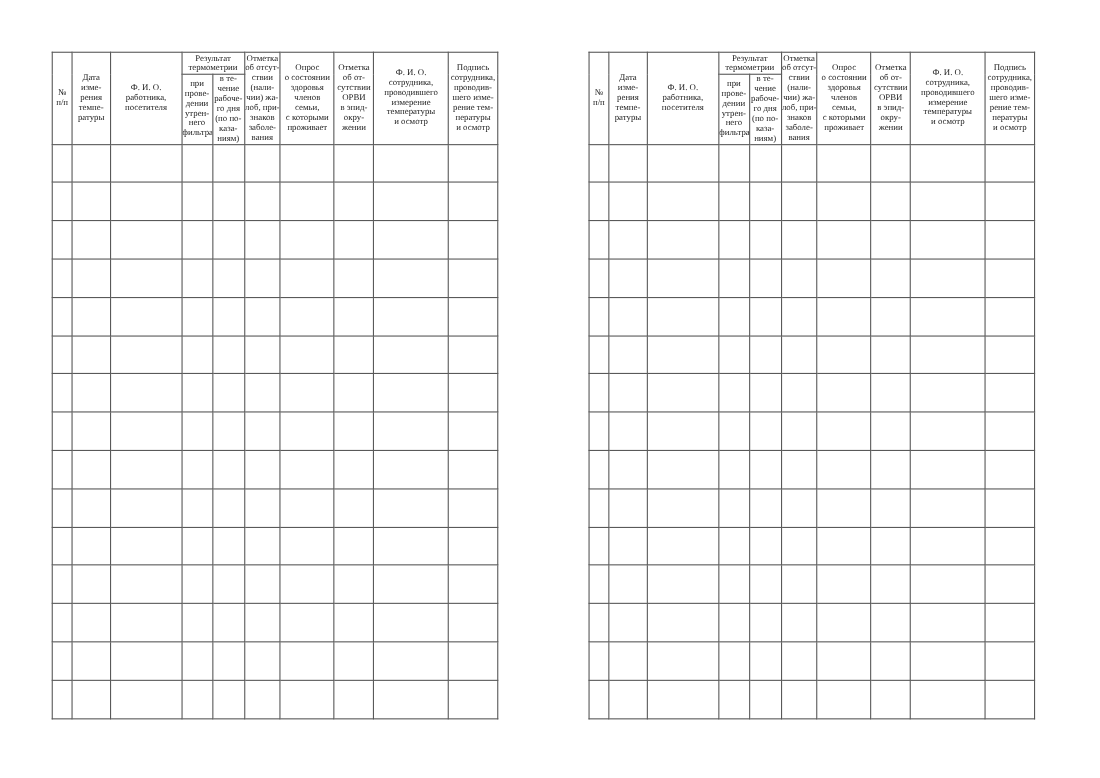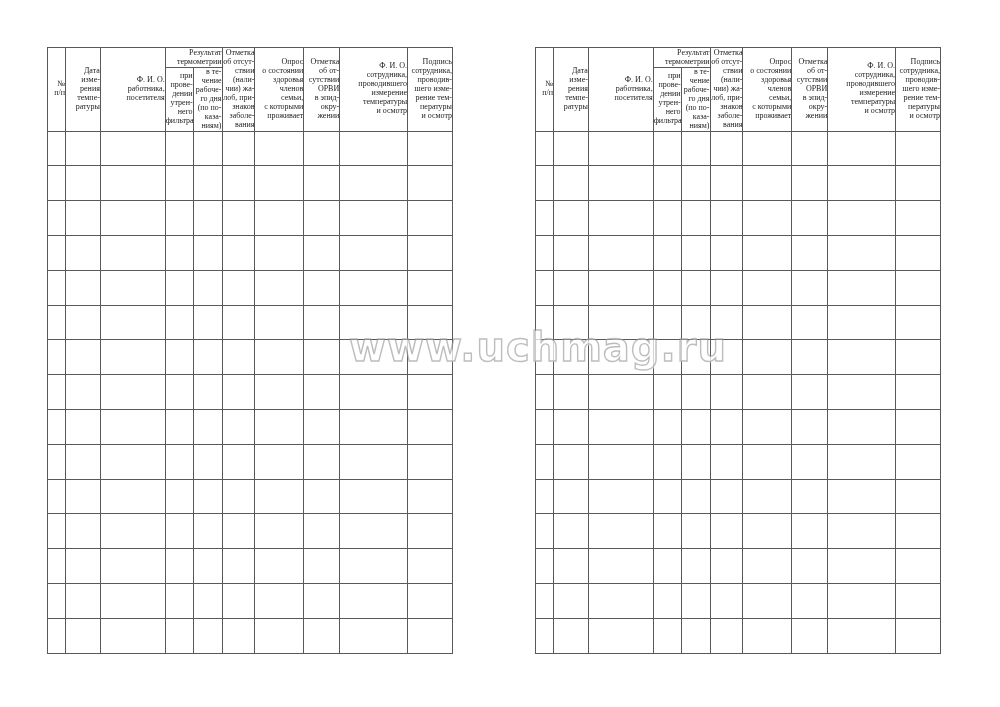--- a/index.html
+++ b/index.html
@@ -36,21 +36,21 @@
   }
   .log-table th, .log-table td {
     border: 1px solid #595959;
     padding: 0;
   }
   .log-table th {
     font-weight: normal;
     font-size: 8px;
     line-height: 1.12;
     color: #1c1c1c;
-    text-align: right;
+    text-align: center;
     vertical-align: middle;
     white-space: pre-line;
     overflow: hidden;
   }
   .log-table thead tr.group-row { height: 20px; }
   .log-table thead tr.sub-row   { height: 63px; }
   .log-table tbody tr           { height: 34.8px; }
 
   
   col.c0 { width: 4.43%;  }
@@ -607,14 +607,13 @@
             <td></td>
             <td></td>
             <td></td>
             <td></td>
             <td></td>
             <td></td>
           </tr>
         </tbody>
   </table>
 </div>
-  <div class="watermark">www.uchmag.ru</div>
 </div>
 
 </body></html>

